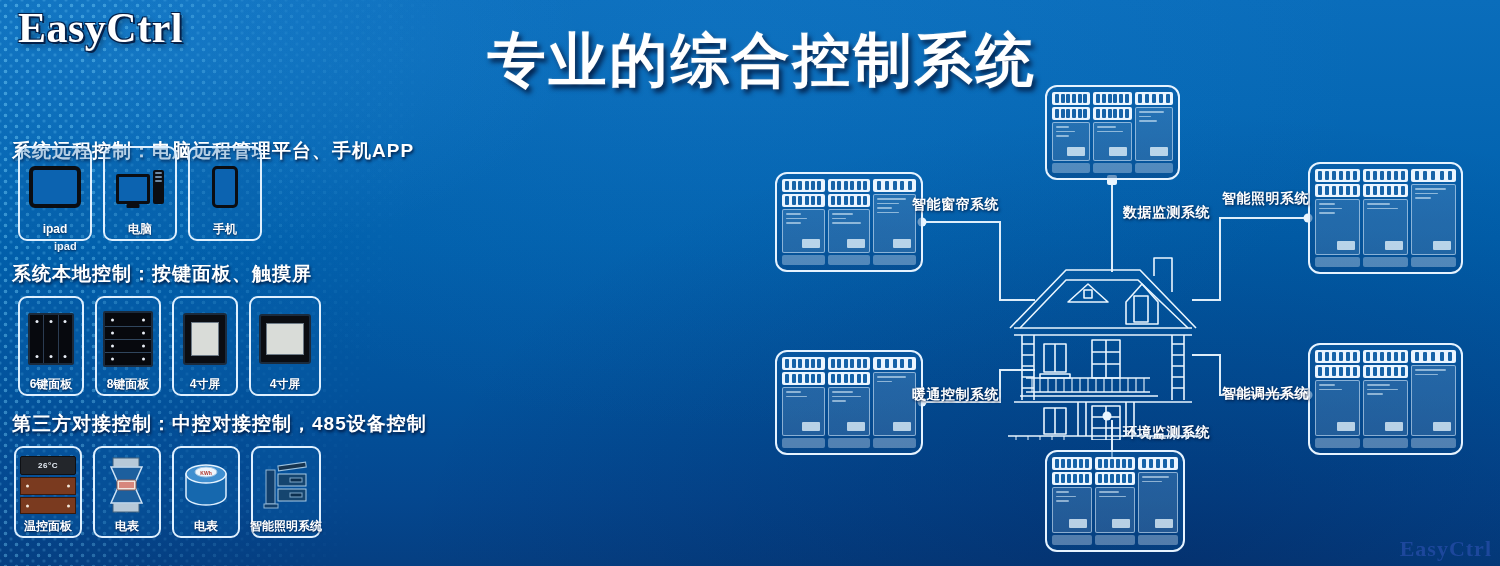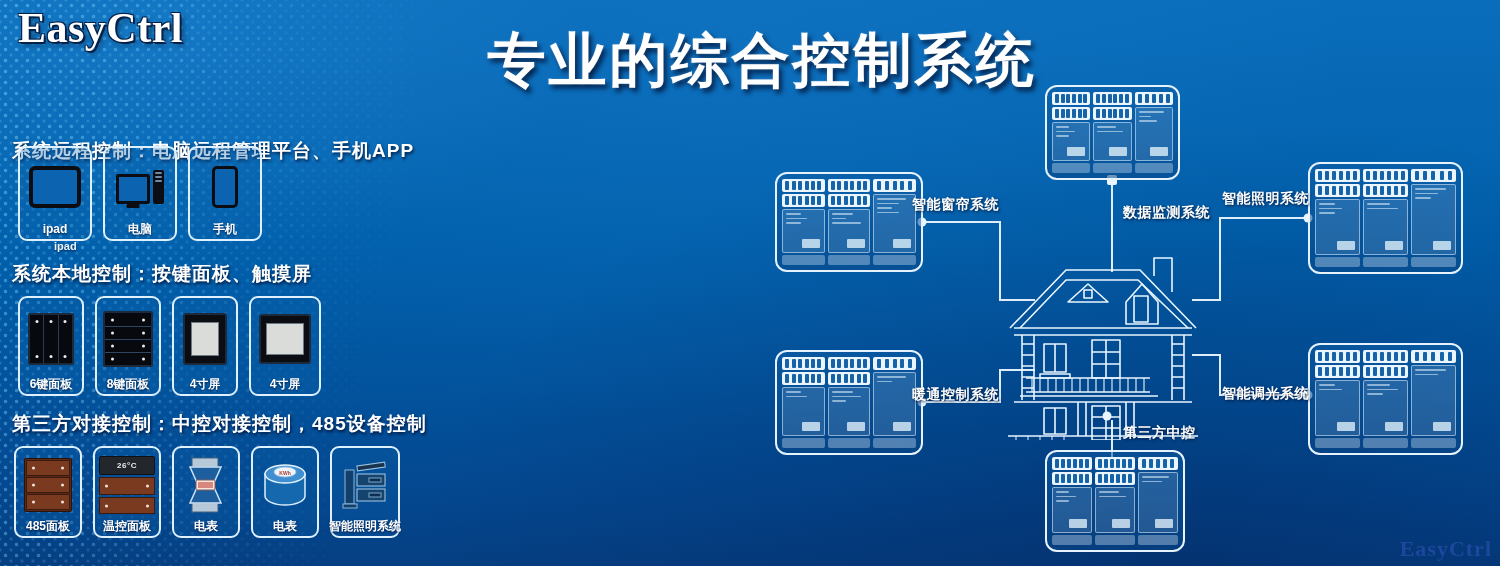--- a/index.html
+++ b/index.html
@@ -223,30 +223,20 @@
             <i></i>
           </div>
       </div>
       <div class="cap">4寸屏</div>
     </div>
   </div>
 
   <div class="sec-head" id="h3">第三方对接控制：中控对接控制，485设备控制</div>
   <div class="row" id="row3">
 
-    <div class="card c-r3">
-      <div class="art">
-        <div class="panel485">
-            <div class="b"></div>
-            <div class="b"></div>
-            <div class="b"></div>
-          </div>
-      </div>
-      <div class="cap">485面板</div>
-    </div>
 
     <div class="card c-r3">
       <div class="art">
         <div class="thermo">
           <div class="disp">26°C</div>
           <div class="b"></div>
             <div class="b"></div>
         </div>
       </div>
       <div class="cap">温控面板</div>
@@ -736,21 +726,21 @@
             </div>
             <div class="foot"></div>
           </div>
       </div>
     </div>
 
     <div class="lbl" style="left:212px;top:196px;">智能窗帘系统</div>
     <div class="lbl" style="left:423px;top:204px;">数据监测系统</div>
     <div class="lbl" style="left:522px;top:190px;">智能照明系统</div>
     <div class="lbl" style="left:212px;top:386px;">暖通控制系统</div>
-    <div class="lbl" style="left:423px;top:424px;">第三方中控</div>
+    <div class="lbl" style="left:423px;top:424px;">环境监测系统</div>
     <div class="lbl" style="left:522px;top:385px;text-align:right;">智能调光系统</div>
 
     <svg id="house" viewBox="0 0 205 200">
       <g fill="none" stroke="#eaf6ff" stroke-width="1.6" stroke-linejoin="round">
 
         <path d="M10 88 L66 30 L100 30 L140 30 L196 88"></path>
         <path d="M20 88 L66 40 L138 40 L188 88"></path>
 
         <path d="M68 62 L88 44 L108 62 Z"></path>
         <rect x="84" y="50" width="8" height="8"></rect>

